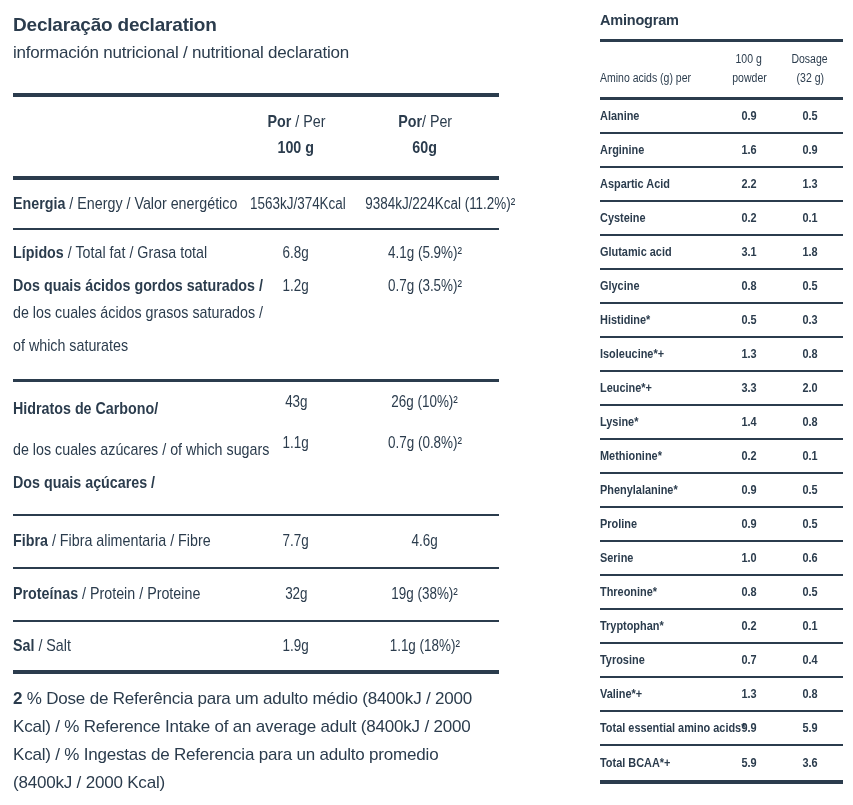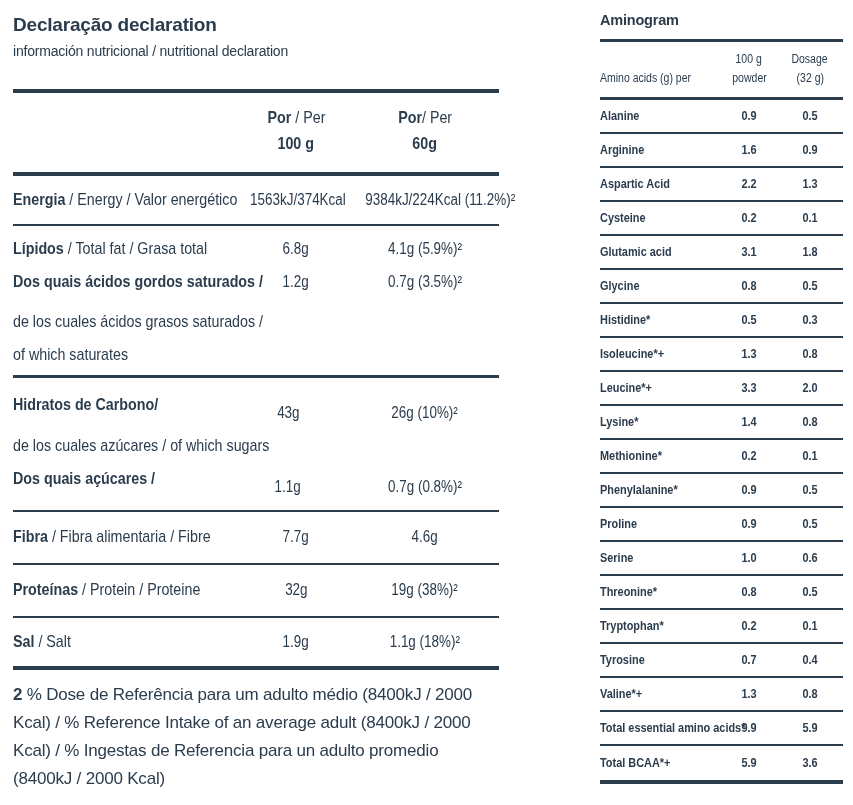--- a/index.html
+++ b/index.html
@@ -13,21 +13,21 @@
     overflow: hidden;
   }
   .b { font-weight: bold; }
   
   .cond-l { display: inline-block; transform: scaleX(0.84); transform-origin: 0 50%; white-space: nowrap; }
   .cond-c { display: inline-block; transform: scaleX(0.84); transform-origin: 50% 50%; white-space: nowrap; }
 
   
   .left-panel { position: absolute; left: 13px; top: 14px; width: 486px; }
   .lt-title { font-size: 19px; font-weight: bold; letter-spacing: -0.2px; }
-  .lt-subtitle { font-size: 14px; margin-top: 7px; letter-spacing: -0.2px; }
+  .lt-subtitle { font-size: 17px; margin-top: 7px; letter-spacing: -0.2px; }
   .lt-colhead {
     margin-top: 30px;
     border-top: 4px solid var(--ink);
     border-bottom: 4px solid var(--ink);
     display: flex;
     padding: 12px 0 14px;
     font-size: 17px;
     line-height: 1.55;
     text-align: center;
   }
@@ -35,22 +35,22 @@
   .lt-c1 { width: 110px; text-align: center; flex: 0 0 auto; }
   .lt-c2 { width: 148px; text-align: center; flex: 0 0 auto; }
   .lt-row { display: flex; align-items: center; min-height: 50px; justify-content: flex-end; }
   .lt-row .lt-lab { font-size: 17px; }
   .lt-val { font-size: 16px; }
   .sep2 { border-bottom: 2px solid var(--ink); }
   .sep3 { border-bottom: 3px solid var(--ink); }
   .sep4 { border-bottom: 4px solid var(--ink); }
   .lt-block { padding: 7px 0 10px; }
   .flexrow { display: flex; align-items: center; min-height: 33px; font-size: 17px; }
-  .lt-subline { min-height: 33px; display: flex; align-items: flex-end; font-size: 17px; }
-  .carb-sub { display: flex; align-items: flex-end; padding: 4px 0; gap: 8px; }
+  .lt-subline { min-height: 33px; display: flex; align-items: flex-start; font-size: 17px; }
+  .carb-sub { display: flex; align-items: flex-start; padding: 4px 0; }
   .carb-sub .lt-lab div { min-height: 33px; display: flex; align-items: center; font-size: 17px; }
   .lt-footnote { padding-top: 11px; font-size: 17px; line-height: 1.65; letter-spacing: -0.2px; }
 
   
   .right-panel { position: absolute; left: 600px; top: 12px; width: 243px; }
   .rt-title { font-size: 14.5px; font-weight: bold; padding-bottom: 11px; border-bottom: 3px solid var(--ink); letter-spacing: -0.2px; }
   .rt-head { display: flex; align-items: flex-end; padding: 8px 0 9px; border-bottom: 3px solid var(--ink); font-size: 12.5px; line-height: 1.5; }
   .rt-name { flex: 1 1 auto; min-width: 0; }
   .rt-v1 { width: 56px; text-align: center; flex: 0 0 auto; }
   .rt-v2 { width: 66px; text-align: center; flex: 0 0 auto; }

